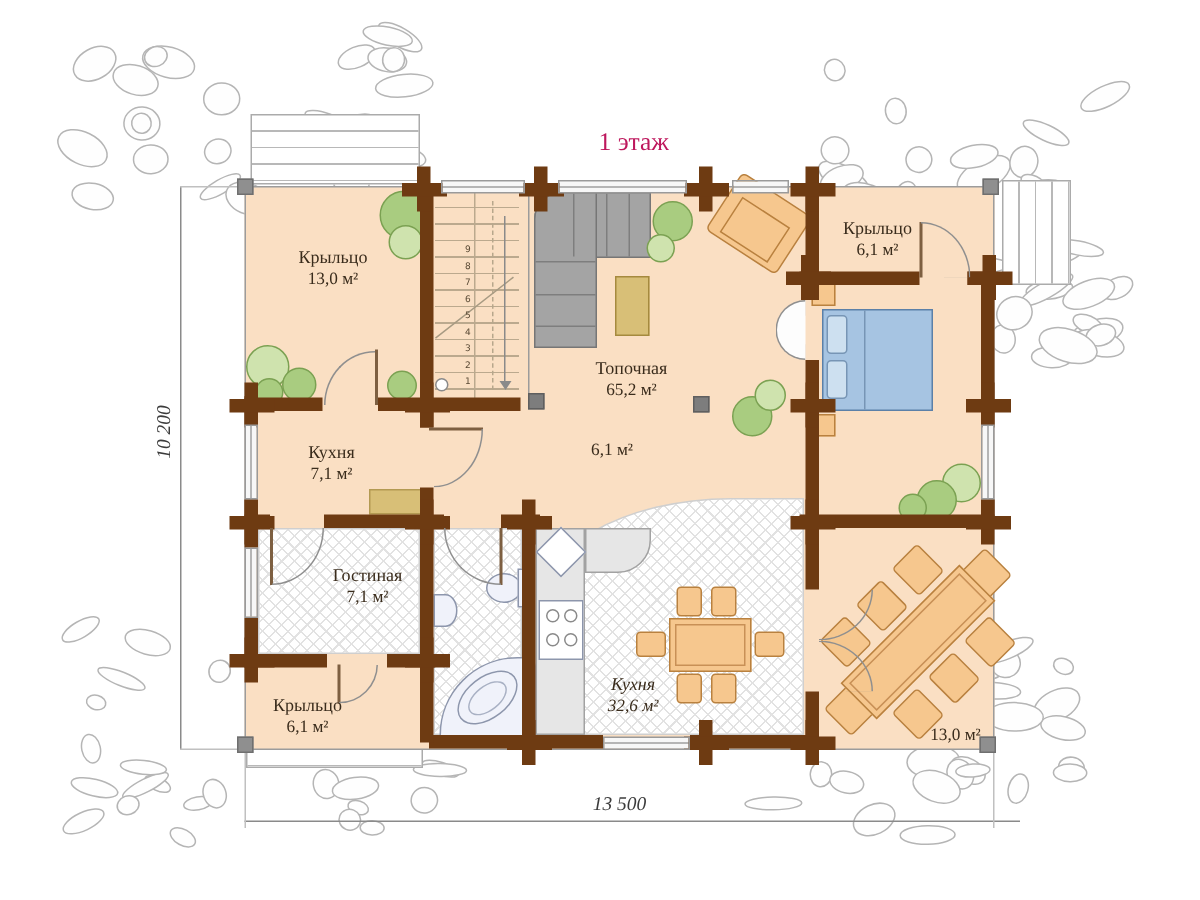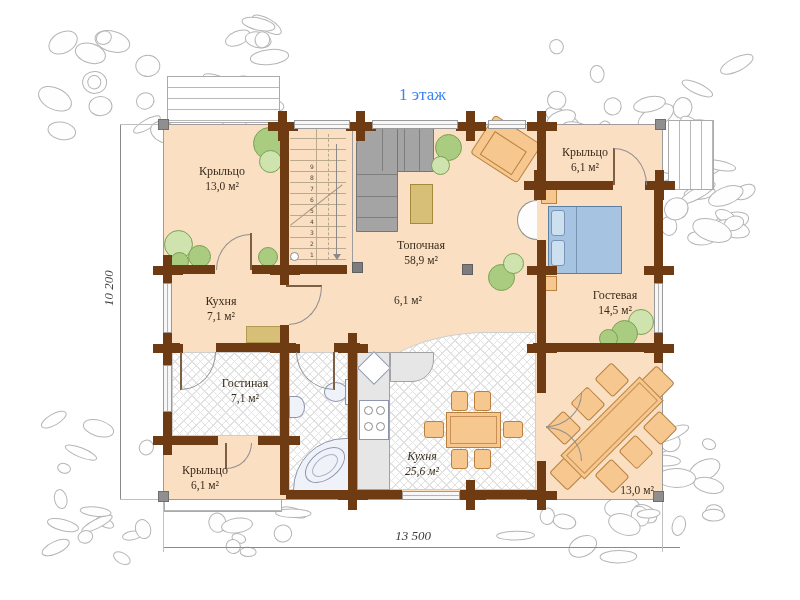--- a/index.html
+++ b/index.html
@@ -34,21 +34,21 @@
   .sofa-part{position:absolute;background:#a4a4a4;border:1px solid #767676;}
   .sofa-line{position:absolute;background:#7e7e7e;}
   .fixture{position:absolute;background:#f0f2fa;border:1px solid #8d96ac;}
   .counter{position:absolute;background:#e6e6e6;border:1px solid #a2a2a2;}
   .label{position:absolute;text-align:center;color:#3a2c1c;font-size:12px;line-height:15px;white-space:nowrap;}
   .label .area{font-size:11.5px;}
   .dim{position:absolute;color:#3c3c3c;font-style:italic;font-size:13px;text-align:center;}
   .dimline{position:absolute;background:#8a8a8a;}
   .extline{position:absolute;background:#c0c0c0;}
   .title{position:absolute;left:350px;top:85px;width:145px;text-align:center;
-         color:#3b82f6;font-size:17px;}
+         color:#be185d;font-size:17px;}
   .stairs{position:absolute;left:290px;top:128px;width:56px;height:138px;
      background:repeating-linear-gradient(to bottom,rgba(0,0,0,0) 0 10px,#bba98e 10px 11px);}
   .stnum{position:absolute;font-size:6px;line-height:7px;color:#5a4a35;font-family:"DejaVu Sans",sans-serif;}
   .arrowhead{position:absolute;width:0;height:0;border-left:4px solid transparent;
      border-right:4px solid transparent;border-top:6px solid #8a8a8a;}
 </style>
 </head>
 <body>
 
 <div id="plan">
@@ -379,40 +379,36 @@
   <div class="label" style="left:177px;top:164px;width:90px;">
     <div>Крыльцо</div>
     <div class="area">13,0 м²</div>
   </div>
   <div class="label" style="left:540px;top:145px;width:90px;">
     <div>Крыльцо</div>
     <div class="area">6,1 м²</div>
   </div>
   <div class="label" style="left:376px;top:238px;width:90px;">
     <div>Топочная</div>
-    <div class="area">58,9 м²</div>
+    <div class="area">65,2 м²</div>
   </div>
   <div class="label" style="left:363px;top:293px;width:90px;">
     <div class="area">6,1 м²</div>
-  </div>
-  <div class="label" style="left:570px;top:288px;width:90px;">
-    <div>Гостевая</div>
-    <div class="area">14,5 м²</div>
   </div>
   <div class="label" style="left:176px;top:294px;width:90px;">
     <div>Кухня</div>
     <div class="area">7,1 м²</div>
   </div>
   <div class="label" style="left:200px;top:376px;width:90px;">
     <div>Гостиная</div>
     <div class="area">7,1 м²</div>
   </div>
   <div class="label" style="left:377px;top:449px;width:90px;font-style:italic;">
     <div>Кухня</div>
-    <div class="area">25,6 м²</div>
+    <div class="area">32,6 м²</div>
   </div>
   <div class="label" style="left:160px;top:463px;width:90px;">
     <div>Крыльцо</div>
     <div class="area">6,1 м²</div>
   </div>
   <div class="label" style="left:592px;top:483px;width:90px;">
     <div class="area">13,0 м²</div>
   </div>
 </div>
 

